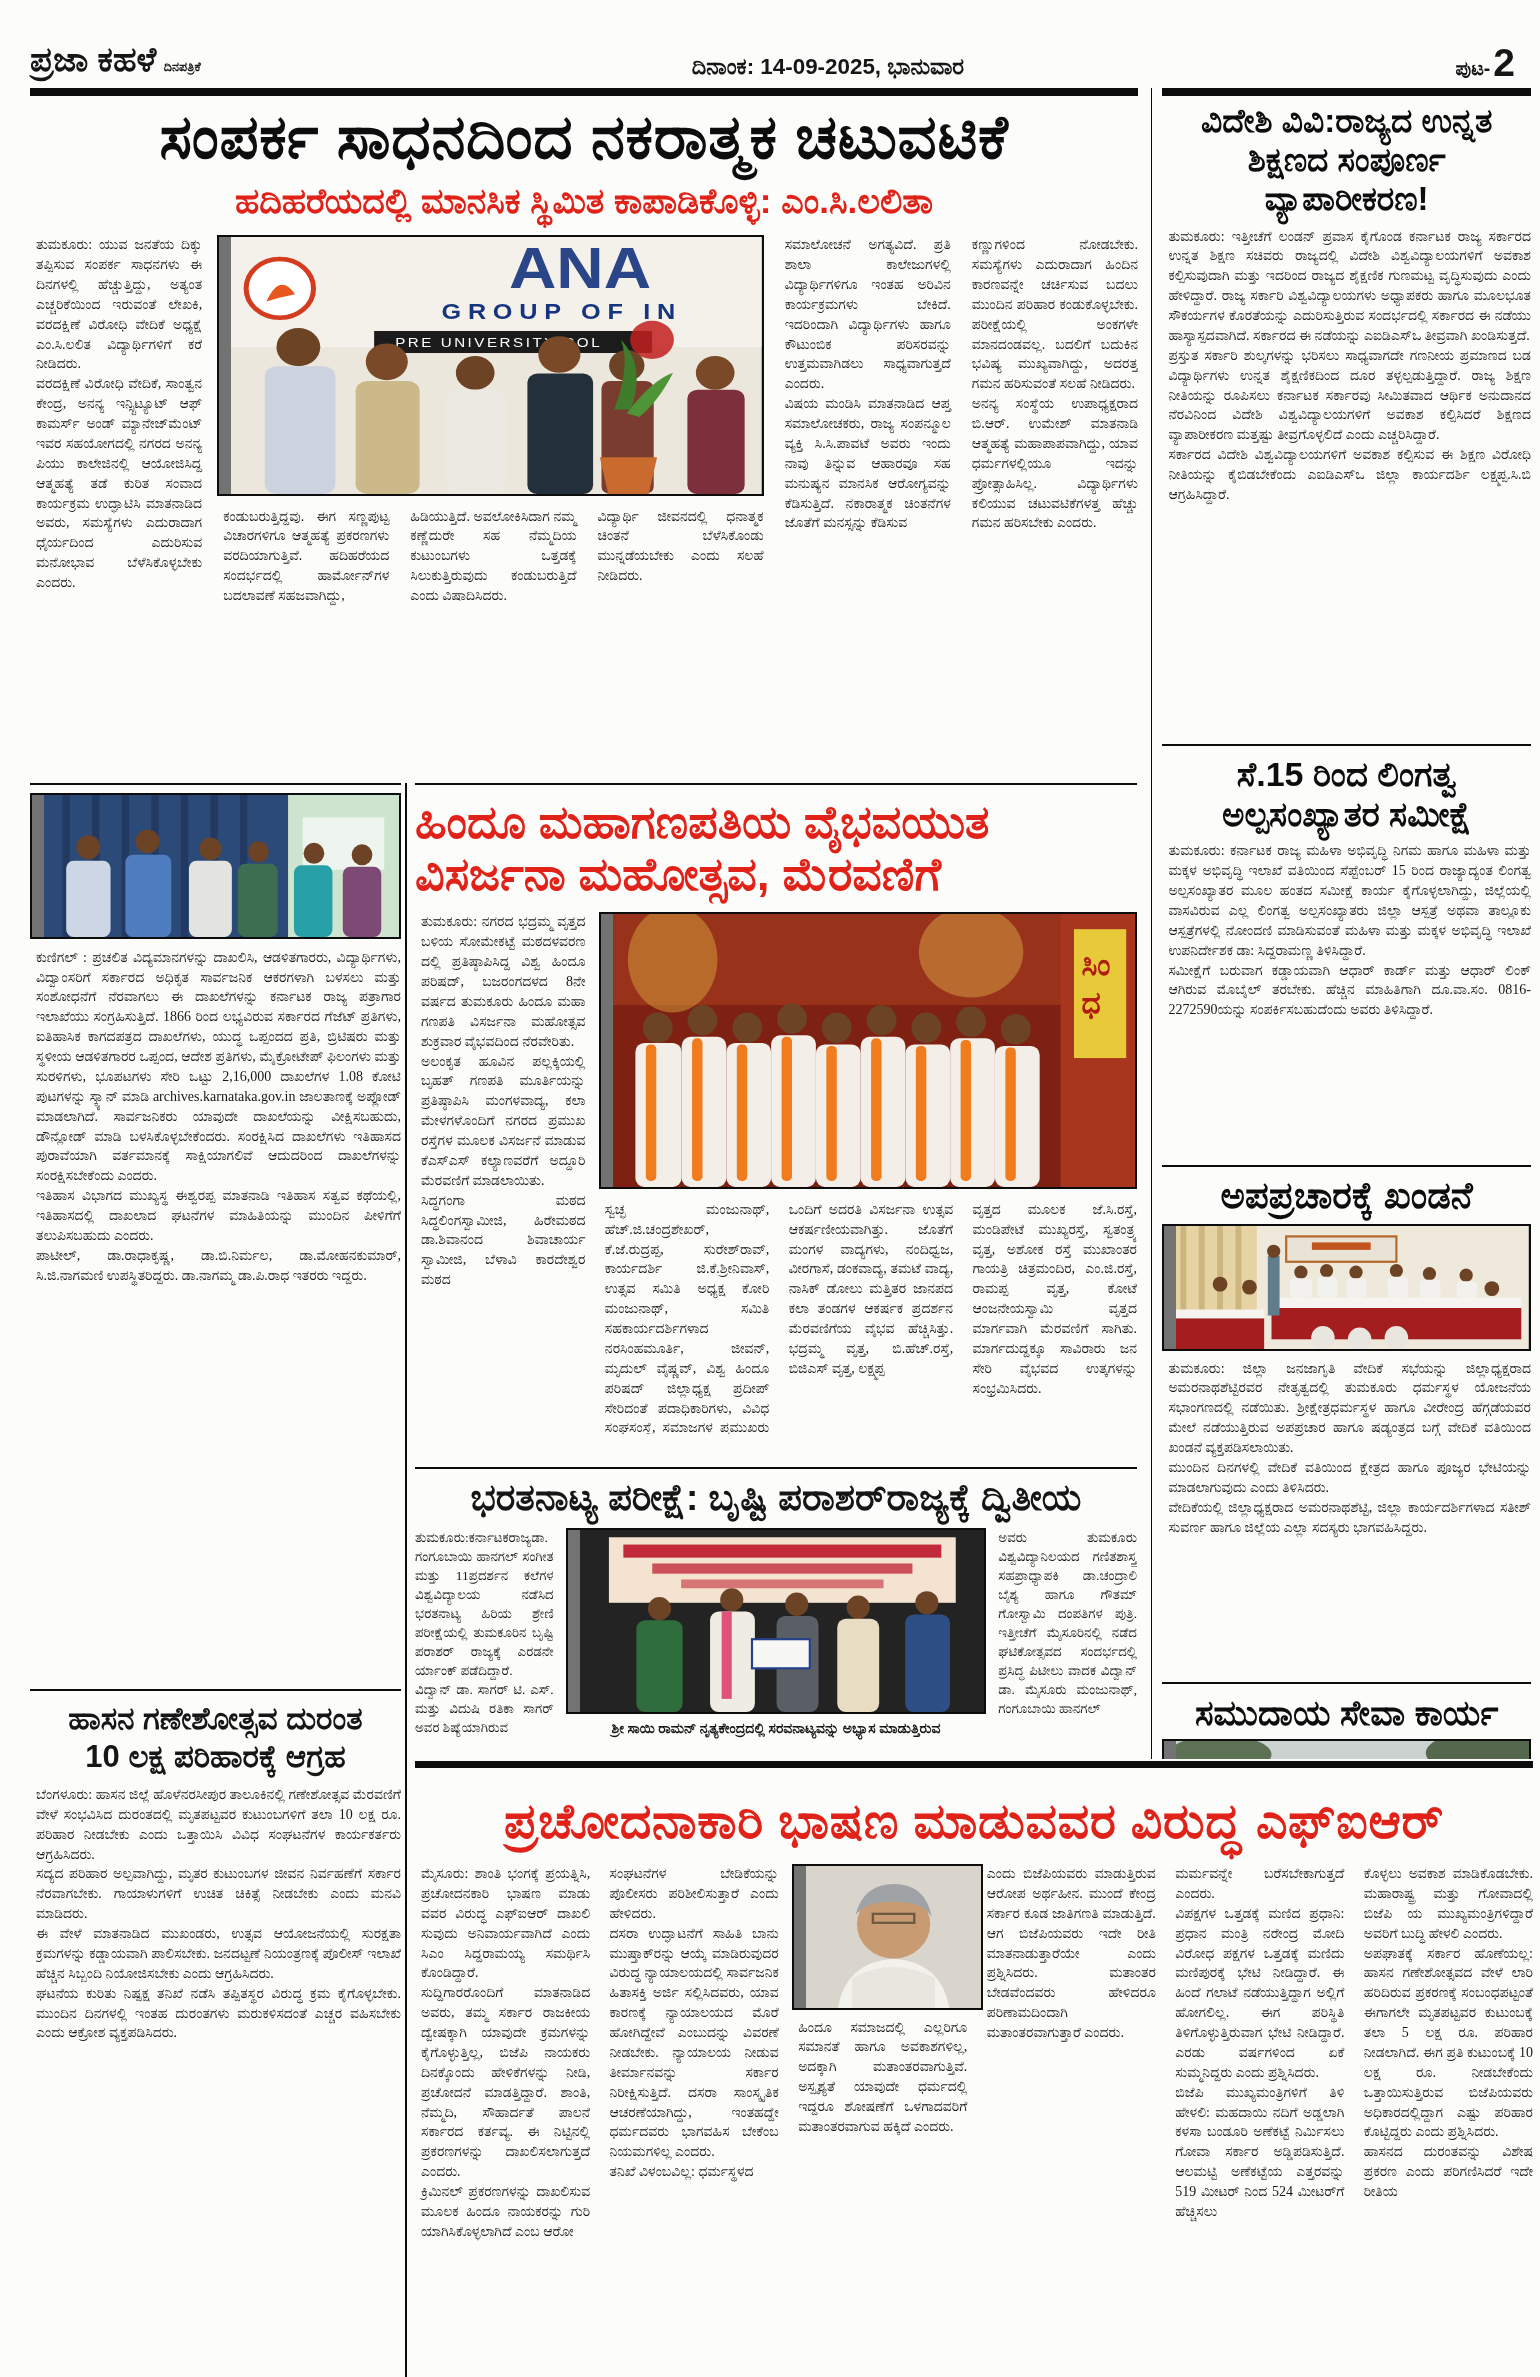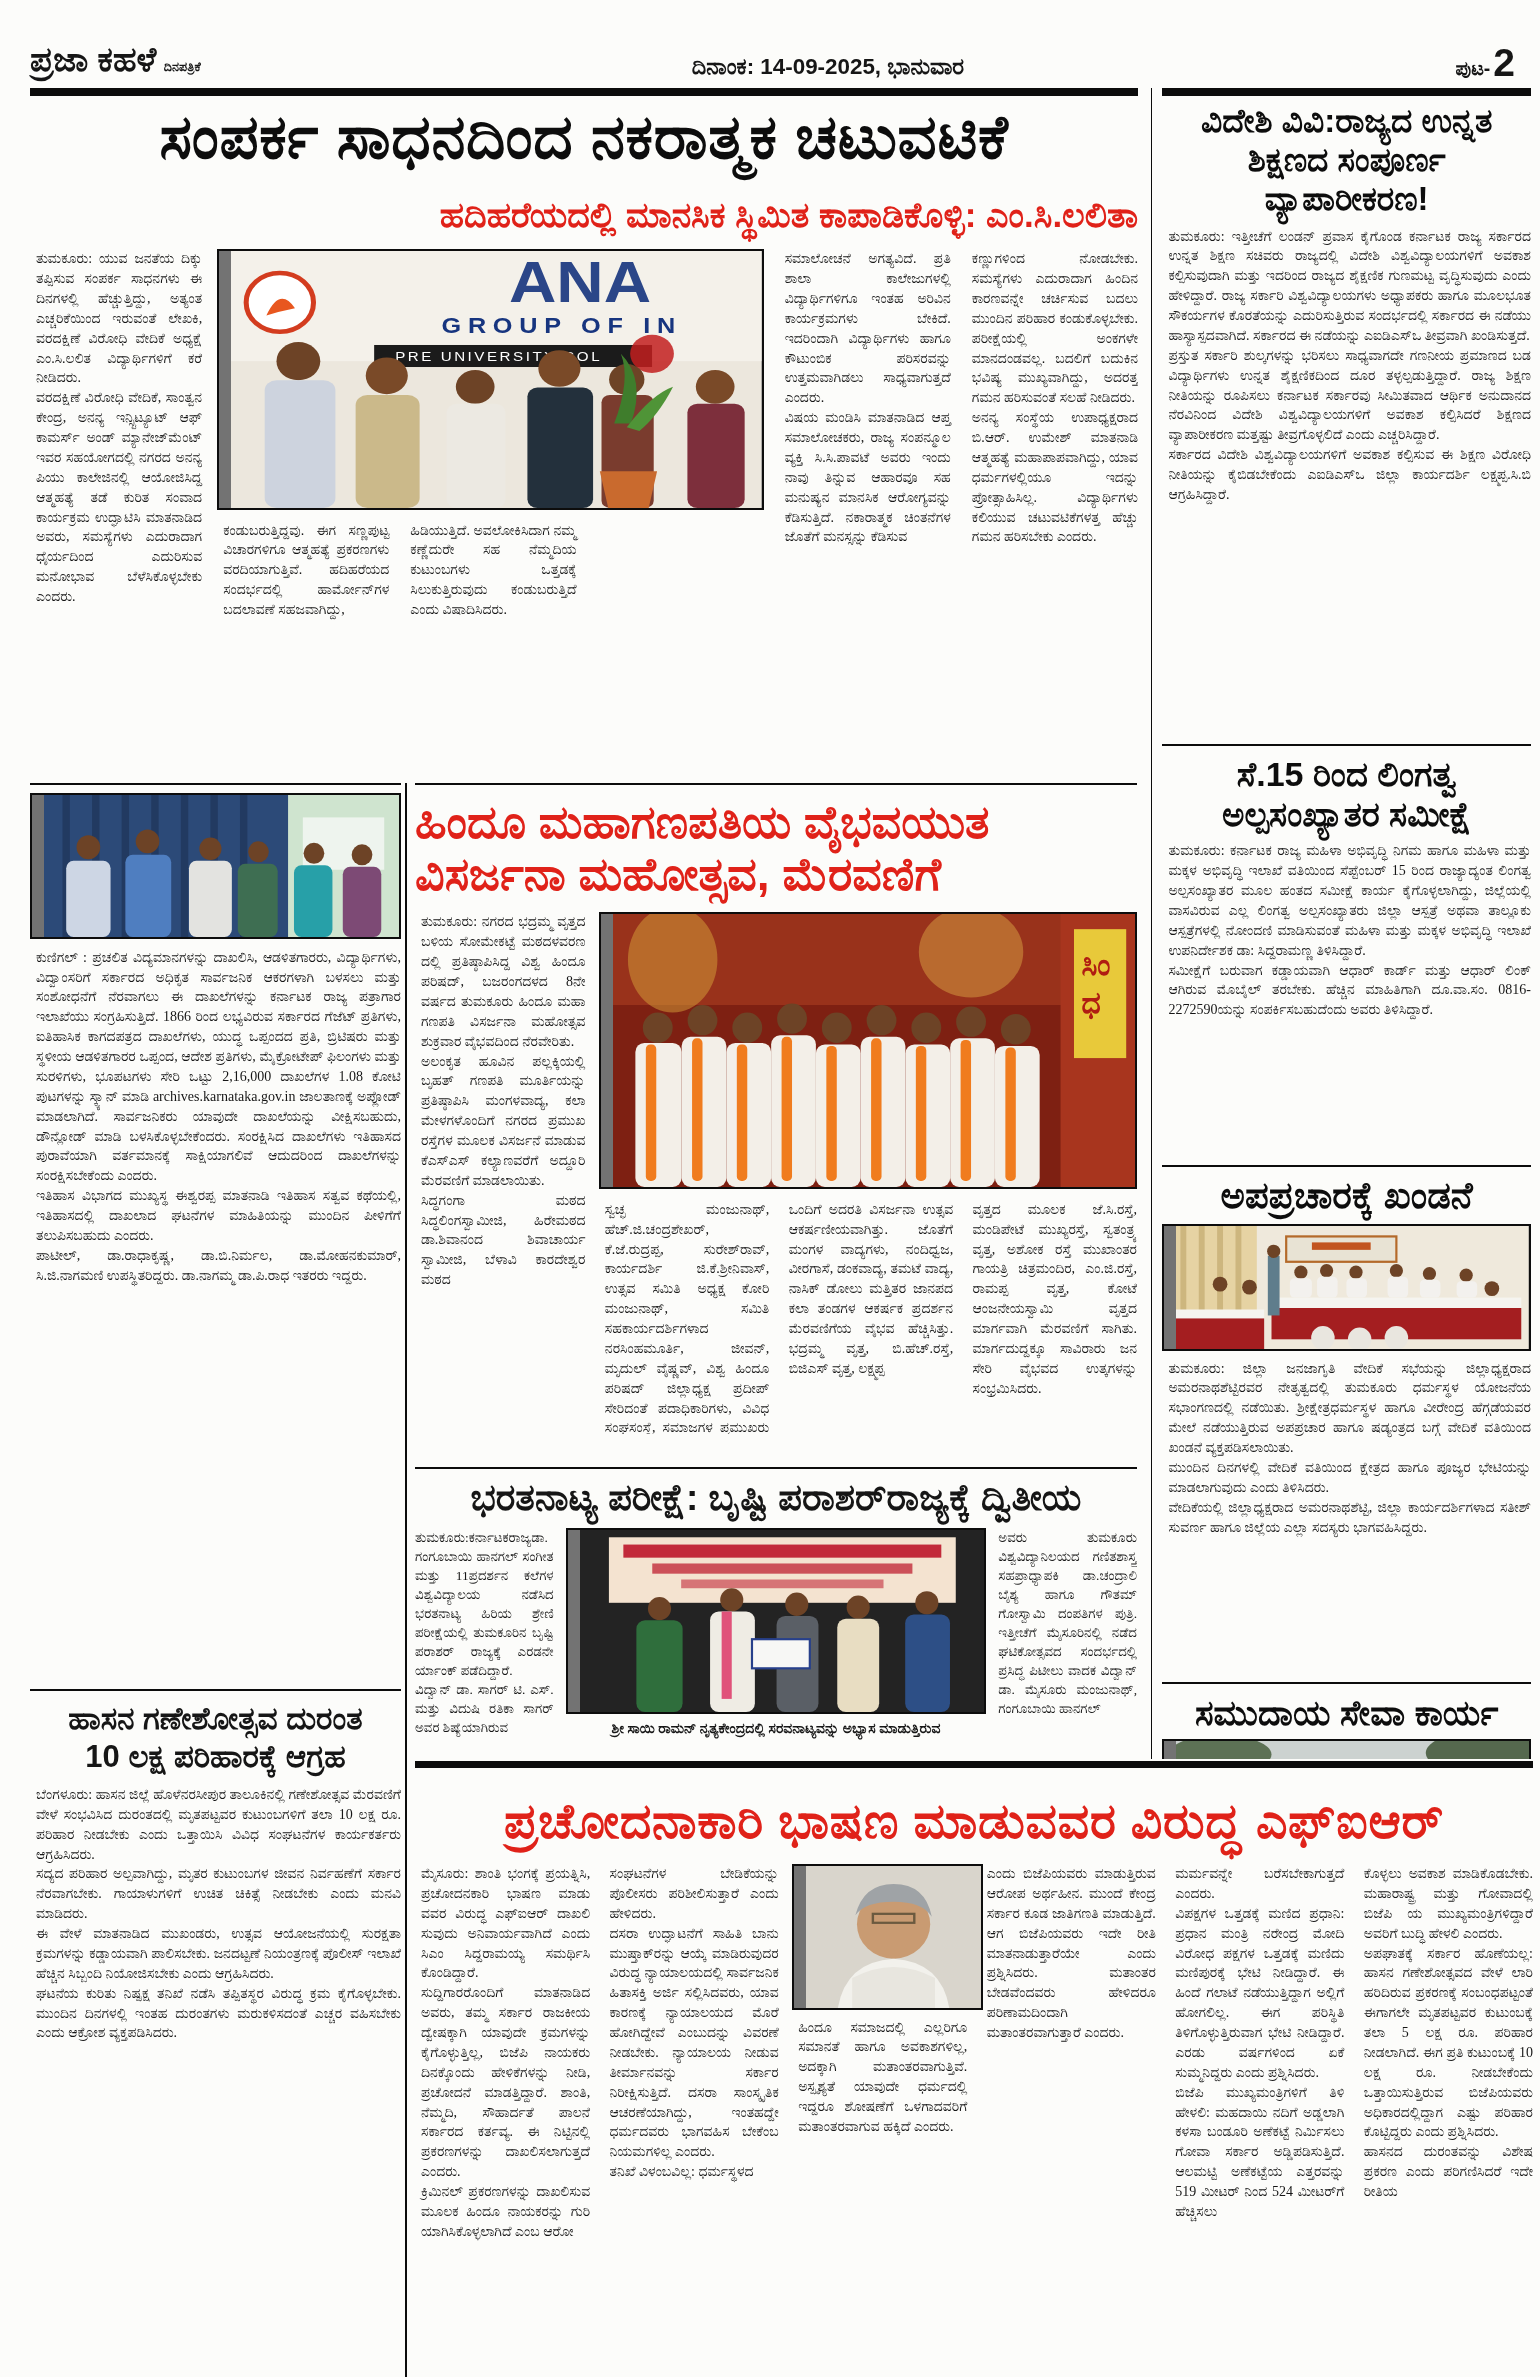--- a/index.html
+++ b/index.html
@@ -19,21 +19,21 @@
   
   #masthead{left:30px;top:22.4px;width:1485px;height:58px;display:flex;align-items:flex-end;justify-content:space-between;}
   #paper-name{font-size:34px;font-weight:800;font-family:"Liberation Sans",sans-serif;}
   #paper-tagline{font-size:12.7px;font-weight:700;margin-left:7.5px;}
   #dateline{font-size:22.4px;font-weight:800;font-family:"Liberation Sans",sans-serif;}
   #pageno{font-size:19.4px;font-weight:800;font-family:"Liberation Sans",sans-serif;display:flex;align-items:flex-end;}
   #pageno .num{font-size:39px;line-height:0.9;margin-left:3px;}
   
   #main-story{left:30px;top:88px;width:1108px;}
   #main-headline{font-size:61px;font-weight:800;text-align:center;letter-spacing:0.7px;line-height:1.1;margin-top:7.5px;color:#0d0d0d;}
-  #main-subhead{font-size:35px;font-weight:800;text-align:right;margin-top:24px;}
+  #main-subhead{font-size:35px;font-weight:800;text-align:center;margin-top:10px;}
   #ms-body{display:grid;grid-template-columns:repeat(6,1fr);grid-template-rows:261px auto;column-gap:15px;row-gap:10.4px;margin-top:13.4px;height:492px;overflow:hidden;}
   .ms-c1{grid-column:1;grid-row:1/3;}  .ms-photo{grid-column:2/5;grid-row:1;}
   .ms-c2{grid-column:2;grid-row:2;} .ms-c3{grid-column:3;grid-row:2;} .ms-c4{grid-column:4;grid-row:2;}
   .ms-c5{grid-column:5;grid-row:1/3;} .ms-c6{grid-column:6;grid-row:1/3;}
   
   #right-strip{left:1151px;top:88px;width:380px;height:1671px;border-left:1.5px solid #0c0c0c;padding-left:10.4px;box-sizing:border-box;overflow:hidden;}
   .rs-headline{font-weight:800;text-align:center;line-height:1.18;color:#0d0d0d;}
   #rs1-h{font-size:33px;margin-top:6px;}
   #rs2-h{font-size:34px;margin:7.5px 0 4.5px;}
   #rs3-h{font-size:37px;margin:7.5px 0 6px;}
@@ -114,20 +114,21 @@
               <rect x="542" y="208" width="68" height="142" rx="12" fill="#7d2f3c"></rect>
           </g>
 
           <path d="M455 235 q20 -60 8 -95 q30 35 12 95z" fill="#3f7d2c"></path>
           <path d="M470 240 q30 -45 55 -55 q-18 40 -40 60z" fill="#4f9437"></path>
           <path d="M438 300 h68 l-10 50 h-48 z" fill="#c96a2e"></path>
         </svg>
       </div>
       <div class="ms-c2 just body19">ಕಂಡುಬರುತ್ತಿದ್ದವು. ಈಗ ಸಣ್ಣಪುಟ್ಟ ವಿಚಾರಗಳಿಗೂ ಆತ್ಮಹತ್ಯೆ ಪ್ರಕರಣಗಳು ವರದಿಯಾಗುತ್ತಿವೆ. ಹದಿಹರೆಯದ ಸಂದರ್ಭದಲ್ಲಿ ಹಾರ್ಮೋನ್‌ಗಳ ಬದಲಾವಣೆ ಸಹಜವಾಗಿದ್ದು,</div>
       <div class="ms-c3 just body19">ಹಿಡಿಯುತ್ತಿದೆ. ಅವಲೋಕಿಸಿದಾಗ ನಮ್ಮ ಕಣ್ಣೆದುರೇ ಸಹ ನೆಮ್ಮದಿಯ ಕುಟುಂಬಗಳು ಒತ್ತಡಕ್ಕೆ ಸಿಲುಕುತ್ತಿರುವುದು ಕಂಡುಬರುತ್ತಿದೆ ಎಂದು ವಿಷಾದಿಸಿದರು.</div>
+      <div class="ms-c4 just body19">ವಿದ್ಯಾರ್ಥಿ ಜೀವನದಲ್ಲಿ ಧನಾತ್ಮಕ ಚಿಂತನೆ ಬೆಳೆಸಿಕೊಂಡು ಮುನ್ನಡೆಯಬೇಕು ಎಂದು ಸಲಹೆ ನೀಡಿದರು.</div>
       <div class="ms-c5 just body19">ಸಮಾಲೋಚನೆ ಅಗತ್ಯವಿದೆ. ಪ್ರತಿ ಶಾಲಾ ಕಾಲೇಜುಗಳಲ್ಲಿ ವಿದ್ಯಾರ್ಥಿಗಳಿಗೂ ಇಂತಹ ಅರಿವಿನ ಕಾರ್ಯಕ್ರಮಗಳು ಬೇಕಿದೆ. ಇದರಿಂದಾಗಿ ವಿದ್ಯಾರ್ಥಿಗಳು ಹಾಗೂ ಕೌಟುಂಬಿಕ ಪರಿಸರವನ್ನು ಉತ್ತಮವಾಗಿಡಲು ಸಾಧ್ಯವಾಗುತ್ತದೆ ಎಂದರು.
 ವಿಷಯ ಮಂಡಿಸಿ ಮಾತನಾಡಿದ ಆಪ್ತ ಸಮಾಲೋಚಕರು, ರಾಜ್ಯ ಸಂಪನ್ಮೂಲ ವ್ಯಕ್ತಿ ಸಿ.ಸಿ.ಪಾವಟೆ ಅವರು ಇಂದು ನಾವು ತಿನ್ನುವ ಆಹಾರವೂ ಸಹ ಮನುಷ್ಯನ ಮಾನಸಿಕ ಆರೋಗ್ಯವನ್ನು ಕೆಡಿಸುತ್ತಿದೆ. ನಕಾರಾತ್ಮಕ ಚಿಂತನೆಗಳ ಜೊತೆಗೆ ಮನಸ್ಸನ್ನು ಕೆಡಿಸುವ</div>
       <div class="ms-c6 just body19">ಕಣ್ಣುಗಳಿಂದ ನೋಡಬೇಕು. ಸಮಸ್ಯೆಗಳು ಎದುರಾದಾಗ ಹಿಂದಿನ ಕಾರಣವನ್ನೇ ಚರ್ಚಿಸುವ ಬದಲು ಮುಂದಿನ ಪರಿಹಾರ ಕಂಡುಕೊಳ್ಳಬೇಕು. ಪರೀಕ್ಷೆಯಲ್ಲಿ ಅಂಕಗಳೇ ಮಾನದಂಡವಲ್ಲ. ಬದಲಿಗೆ ಬದುಕಿನ ಭವಿಷ್ಯ ಮುಖ್ಯವಾಗಿದ್ದು, ಅದರತ್ತ ಗಮನ ಹರಿಸುವಂತೆ ಸಲಹೆ ನೀಡಿದರು.
 ಅನನ್ಯ ಸಂಸ್ಥೆಯ ಉಪಾಧ್ಯಕ್ಷರಾದ ಬಿ.ಆರ್. ಉಮೇಶ್ ಮಾತನಾಡಿ ಆತ್ಮಹತ್ಯೆ ಮಹಾಪಾಪವಾಗಿದ್ದು, ಯಾವ ಧರ್ಮಗಳಲ್ಲಿಯೂ ಇದನ್ನು ಪ್ರೋತ್ಸಾಹಿಸಿಲ್ಲ. ವಿದ್ಯಾರ್ಥಿಗಳು ಕಲಿಯುವ ಚಟುವಟಿಕೆಗಳತ್ತ ಹೆಚ್ಚು ಗಮನ ಹರಿಸಬೇಕು ಎಂದರು.</div>
     </div>
   </div>
 
   <div id="right-strip" class="abs">
     <div class="bar"></div>
 

